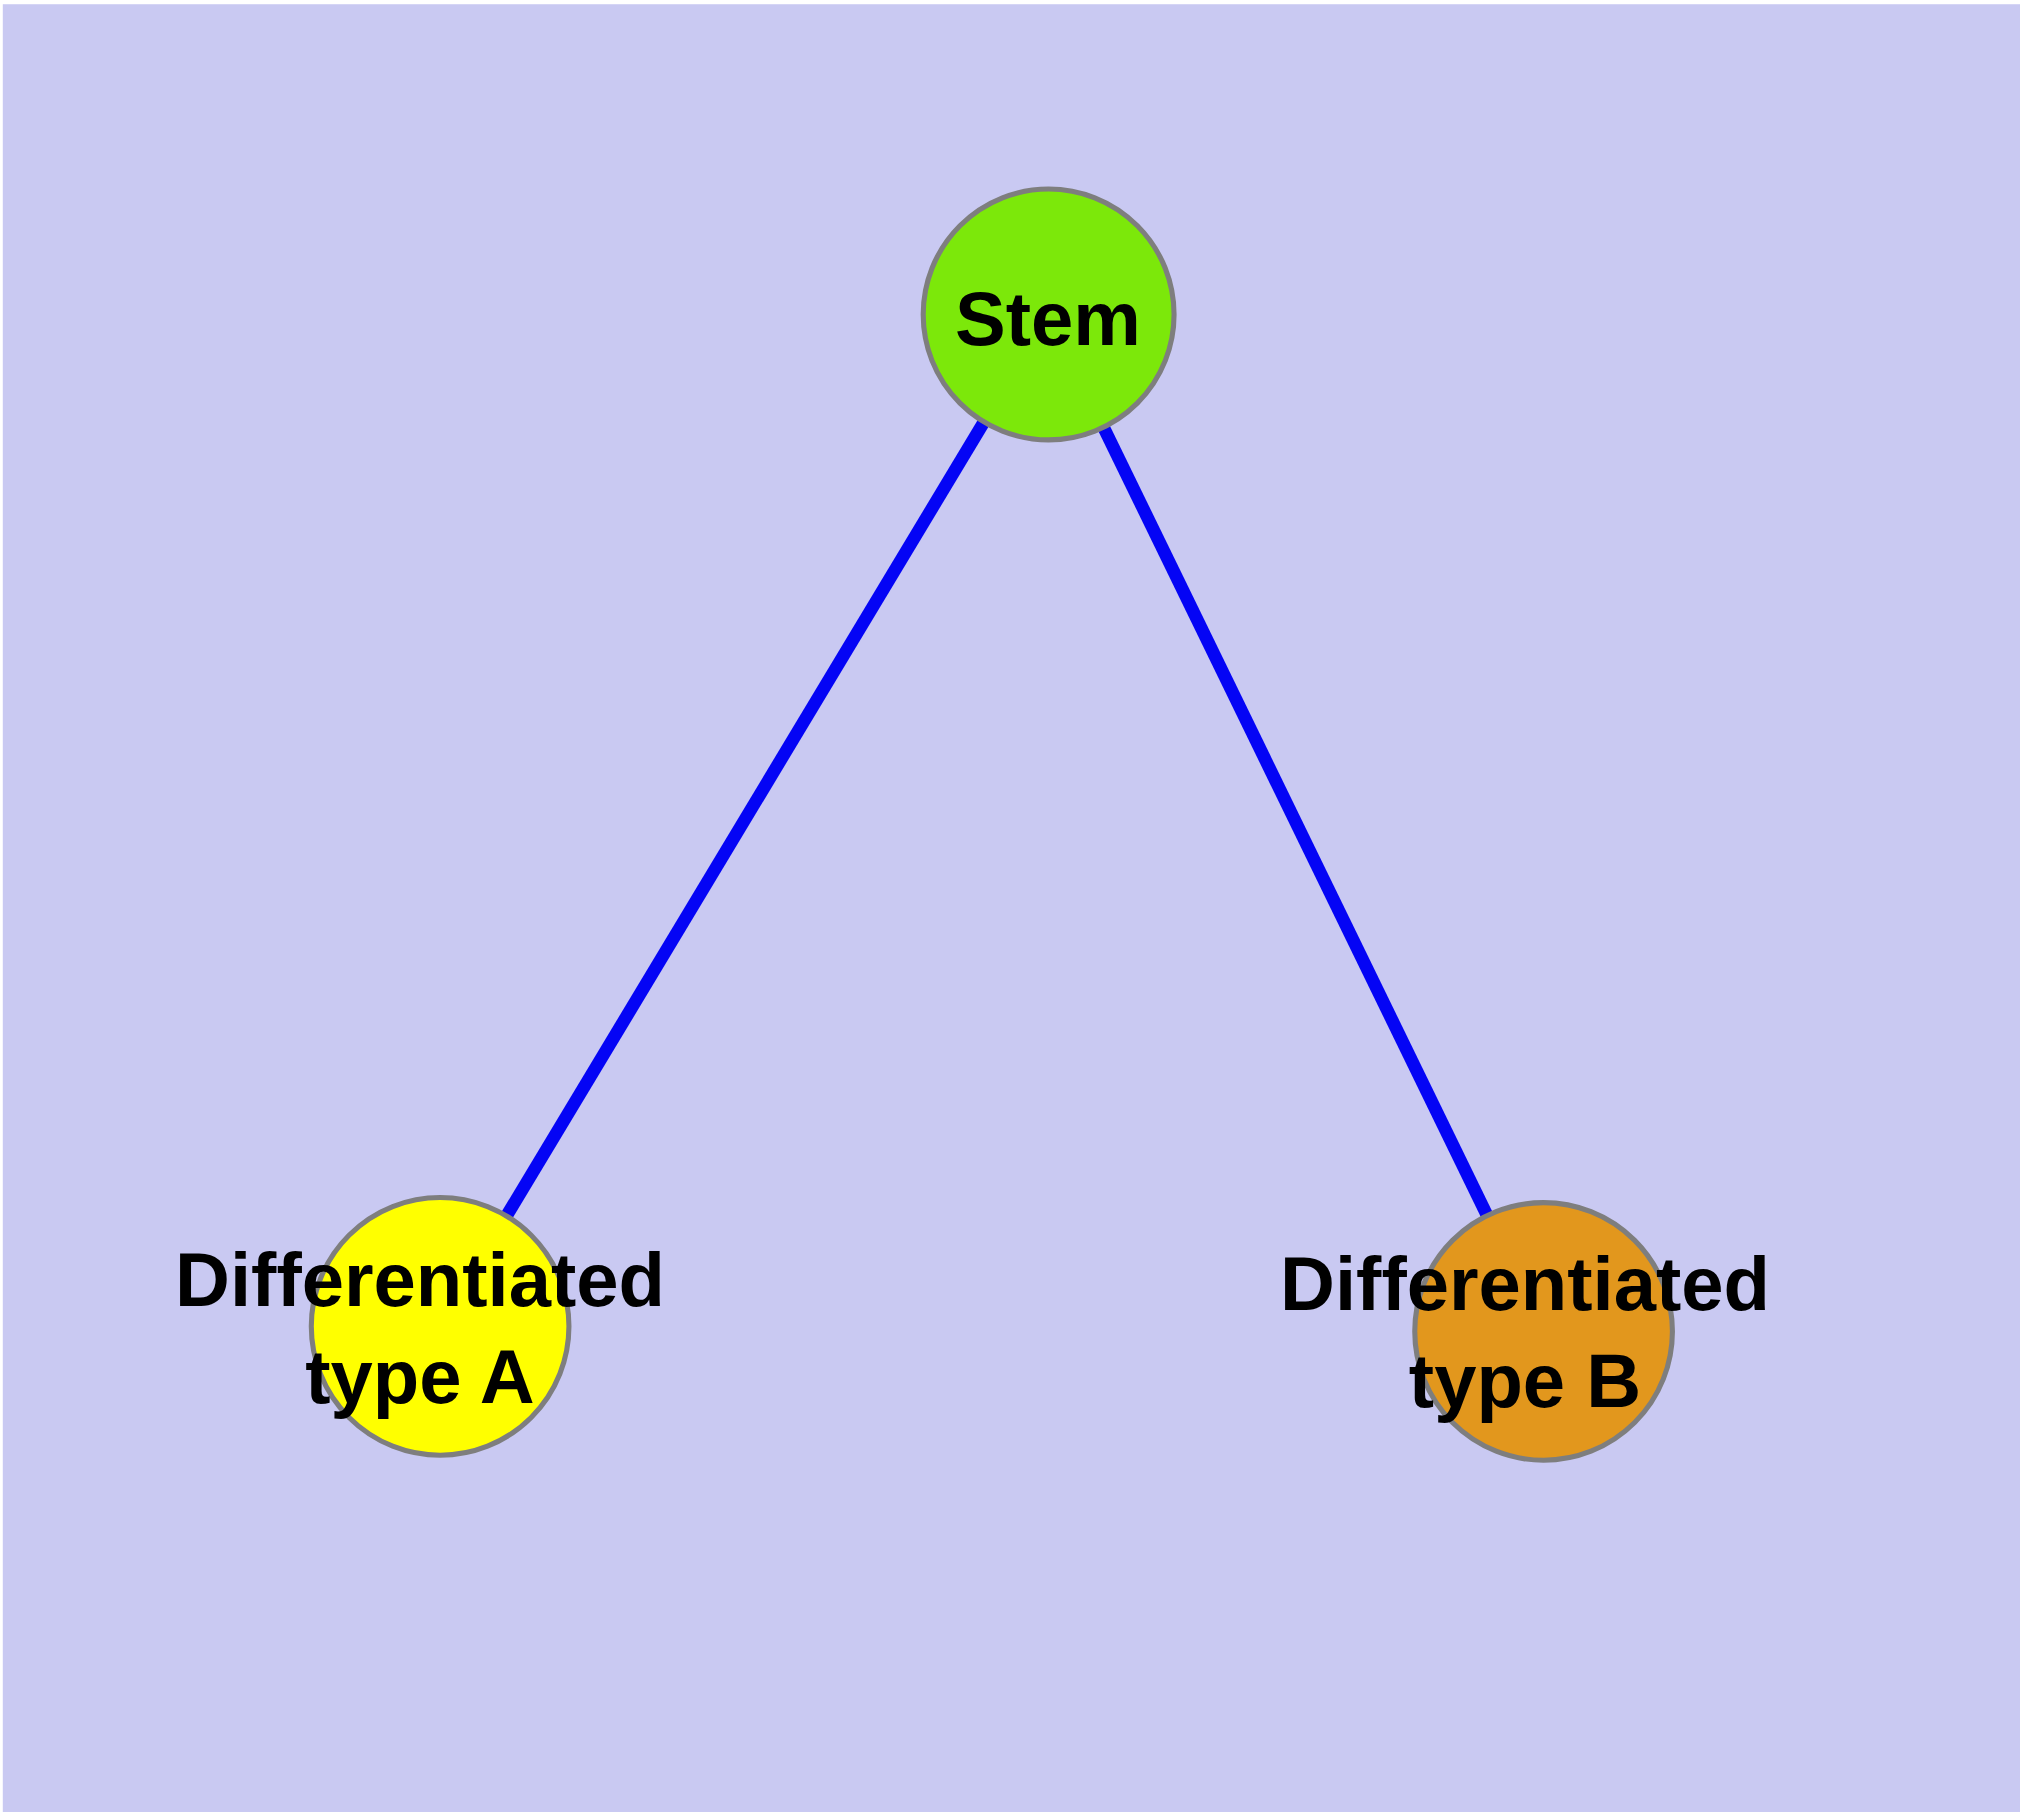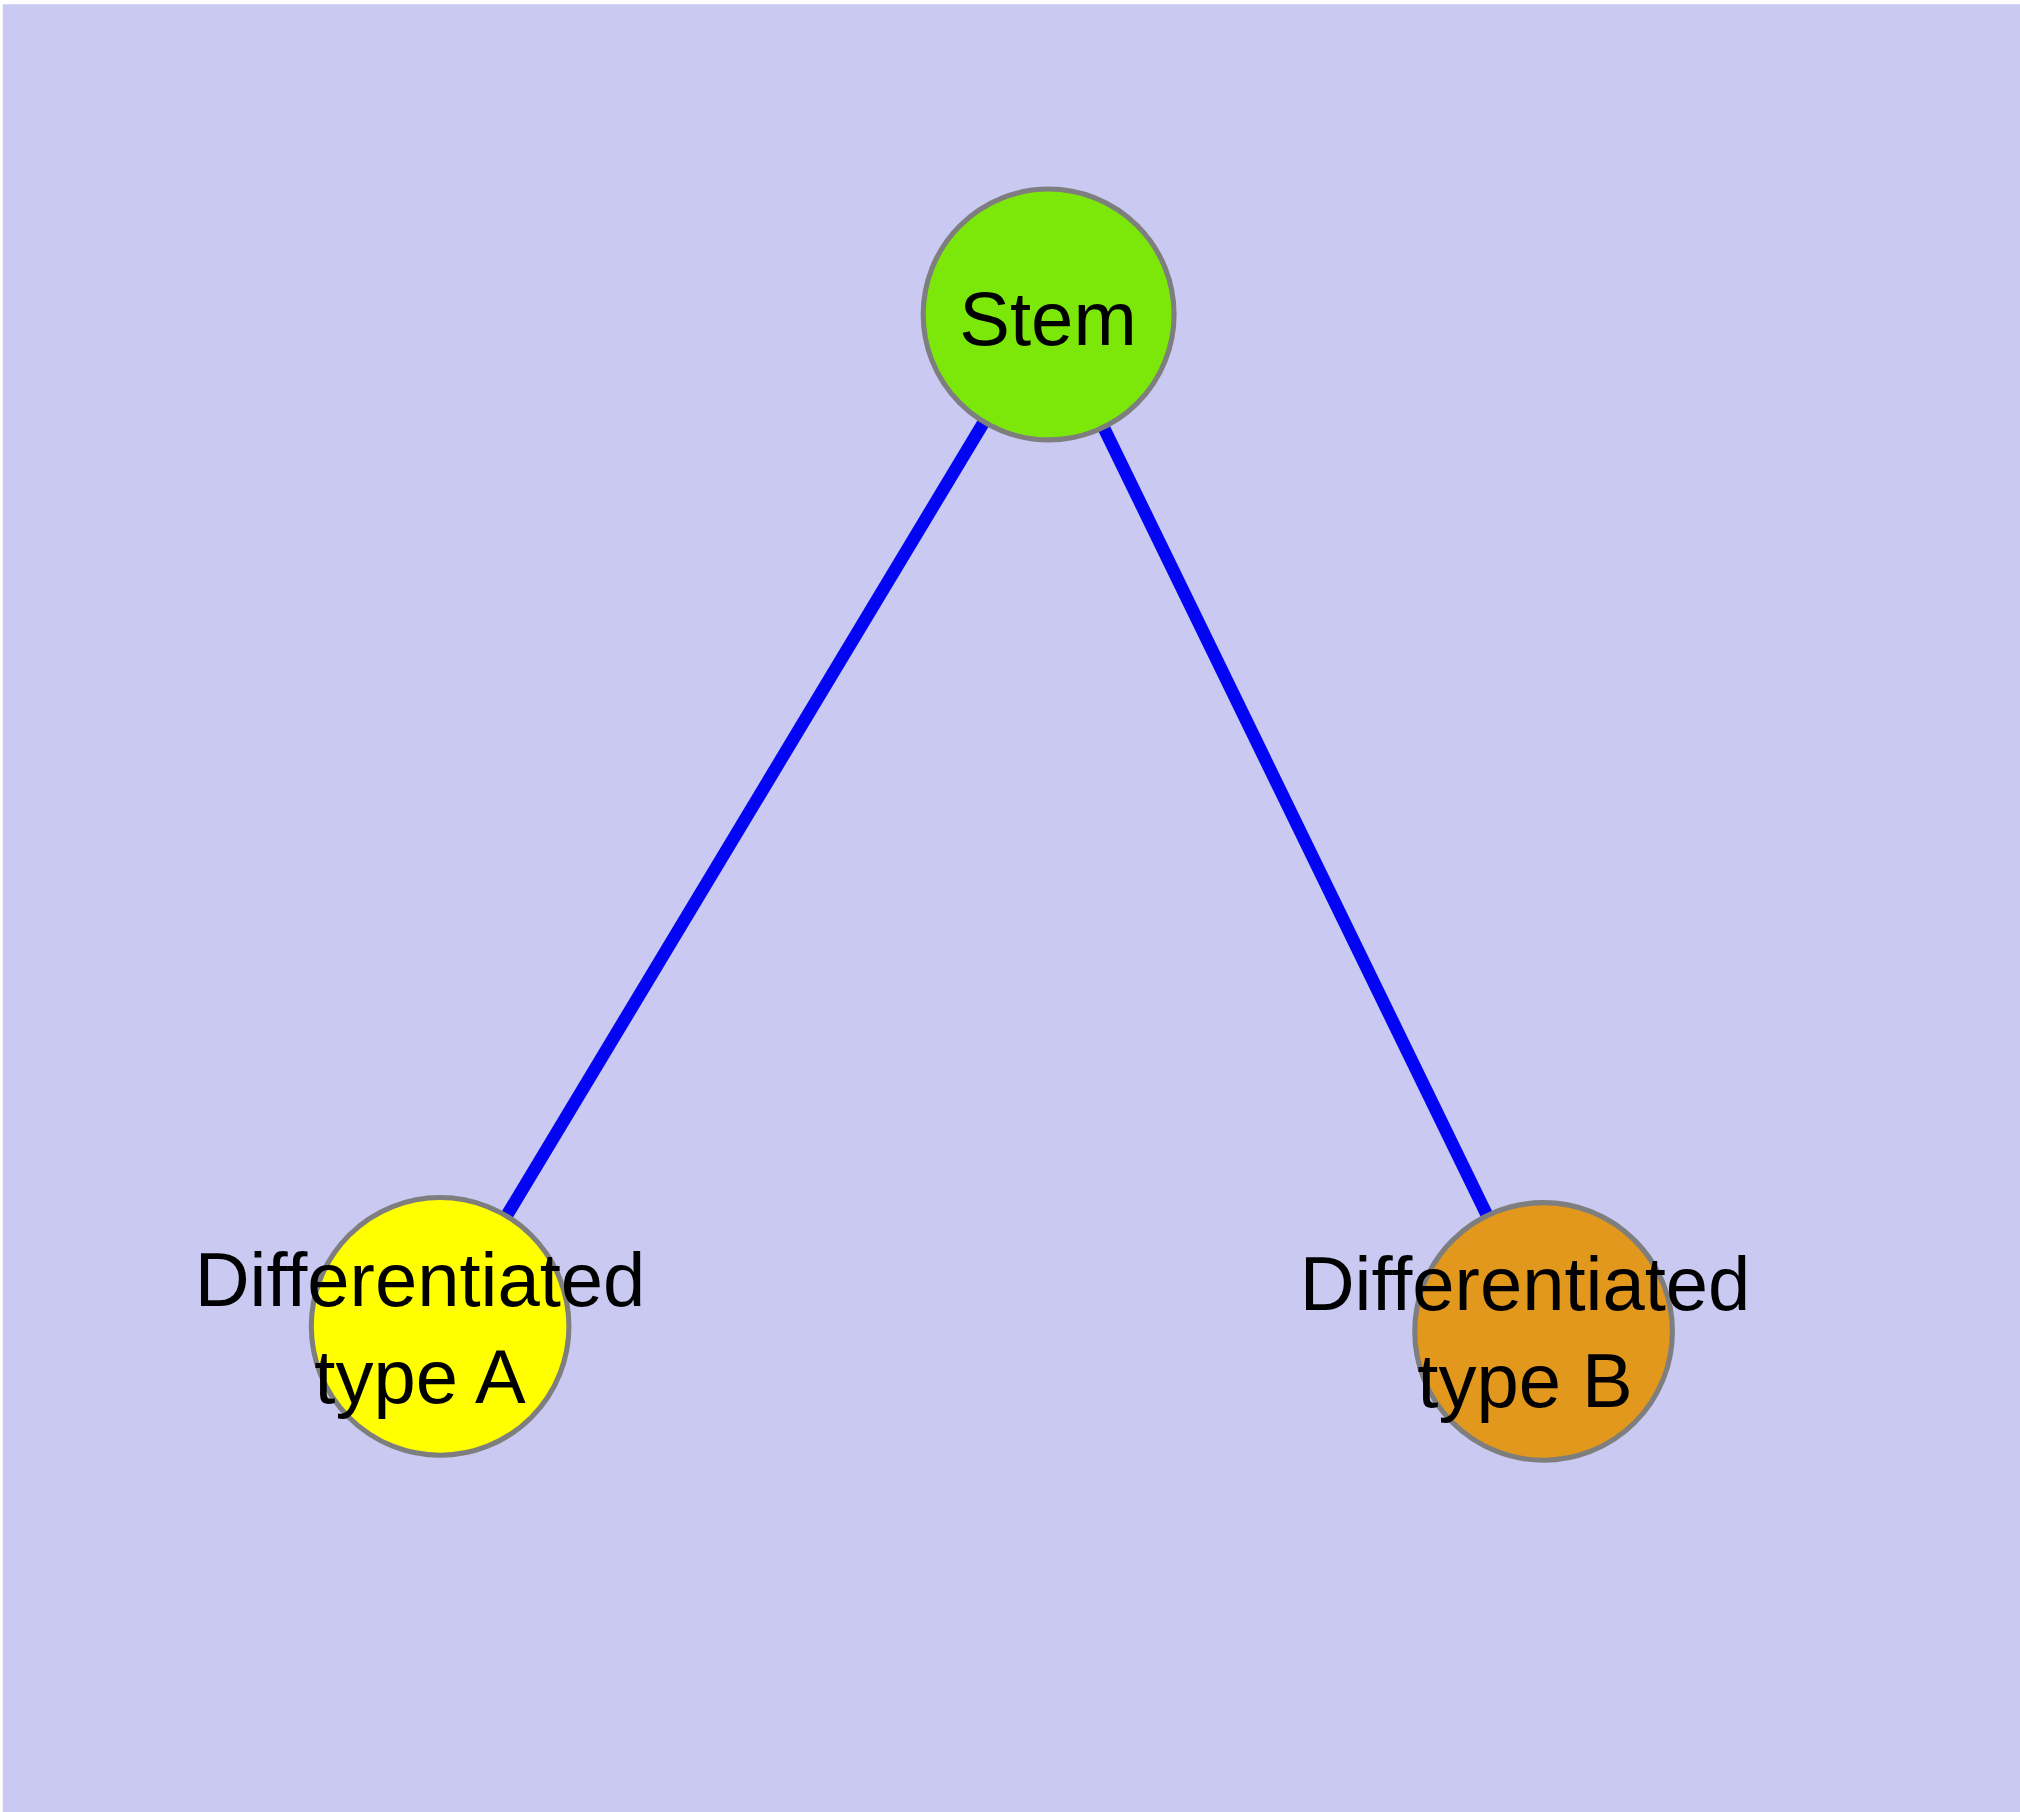--- a/index.html
+++ b/index.html
@@ -16,21 +16,21 @@
   }
   .stage svg {
     position: absolute;
     left: 0;
     top: 0;
     display: block;
   }
   .node-label {
     position: absolute;
     transform: translate(-50%, -50%);
-    font-weight: normal;
+    font-weight: bold;
     font-size: 76px;
     line-height: 97px;
     color: #000000;
     text-align: center;
     white-space: pre-line;
     letter-spacing: 0;
   }
 </style>
 </head>
 <body>

